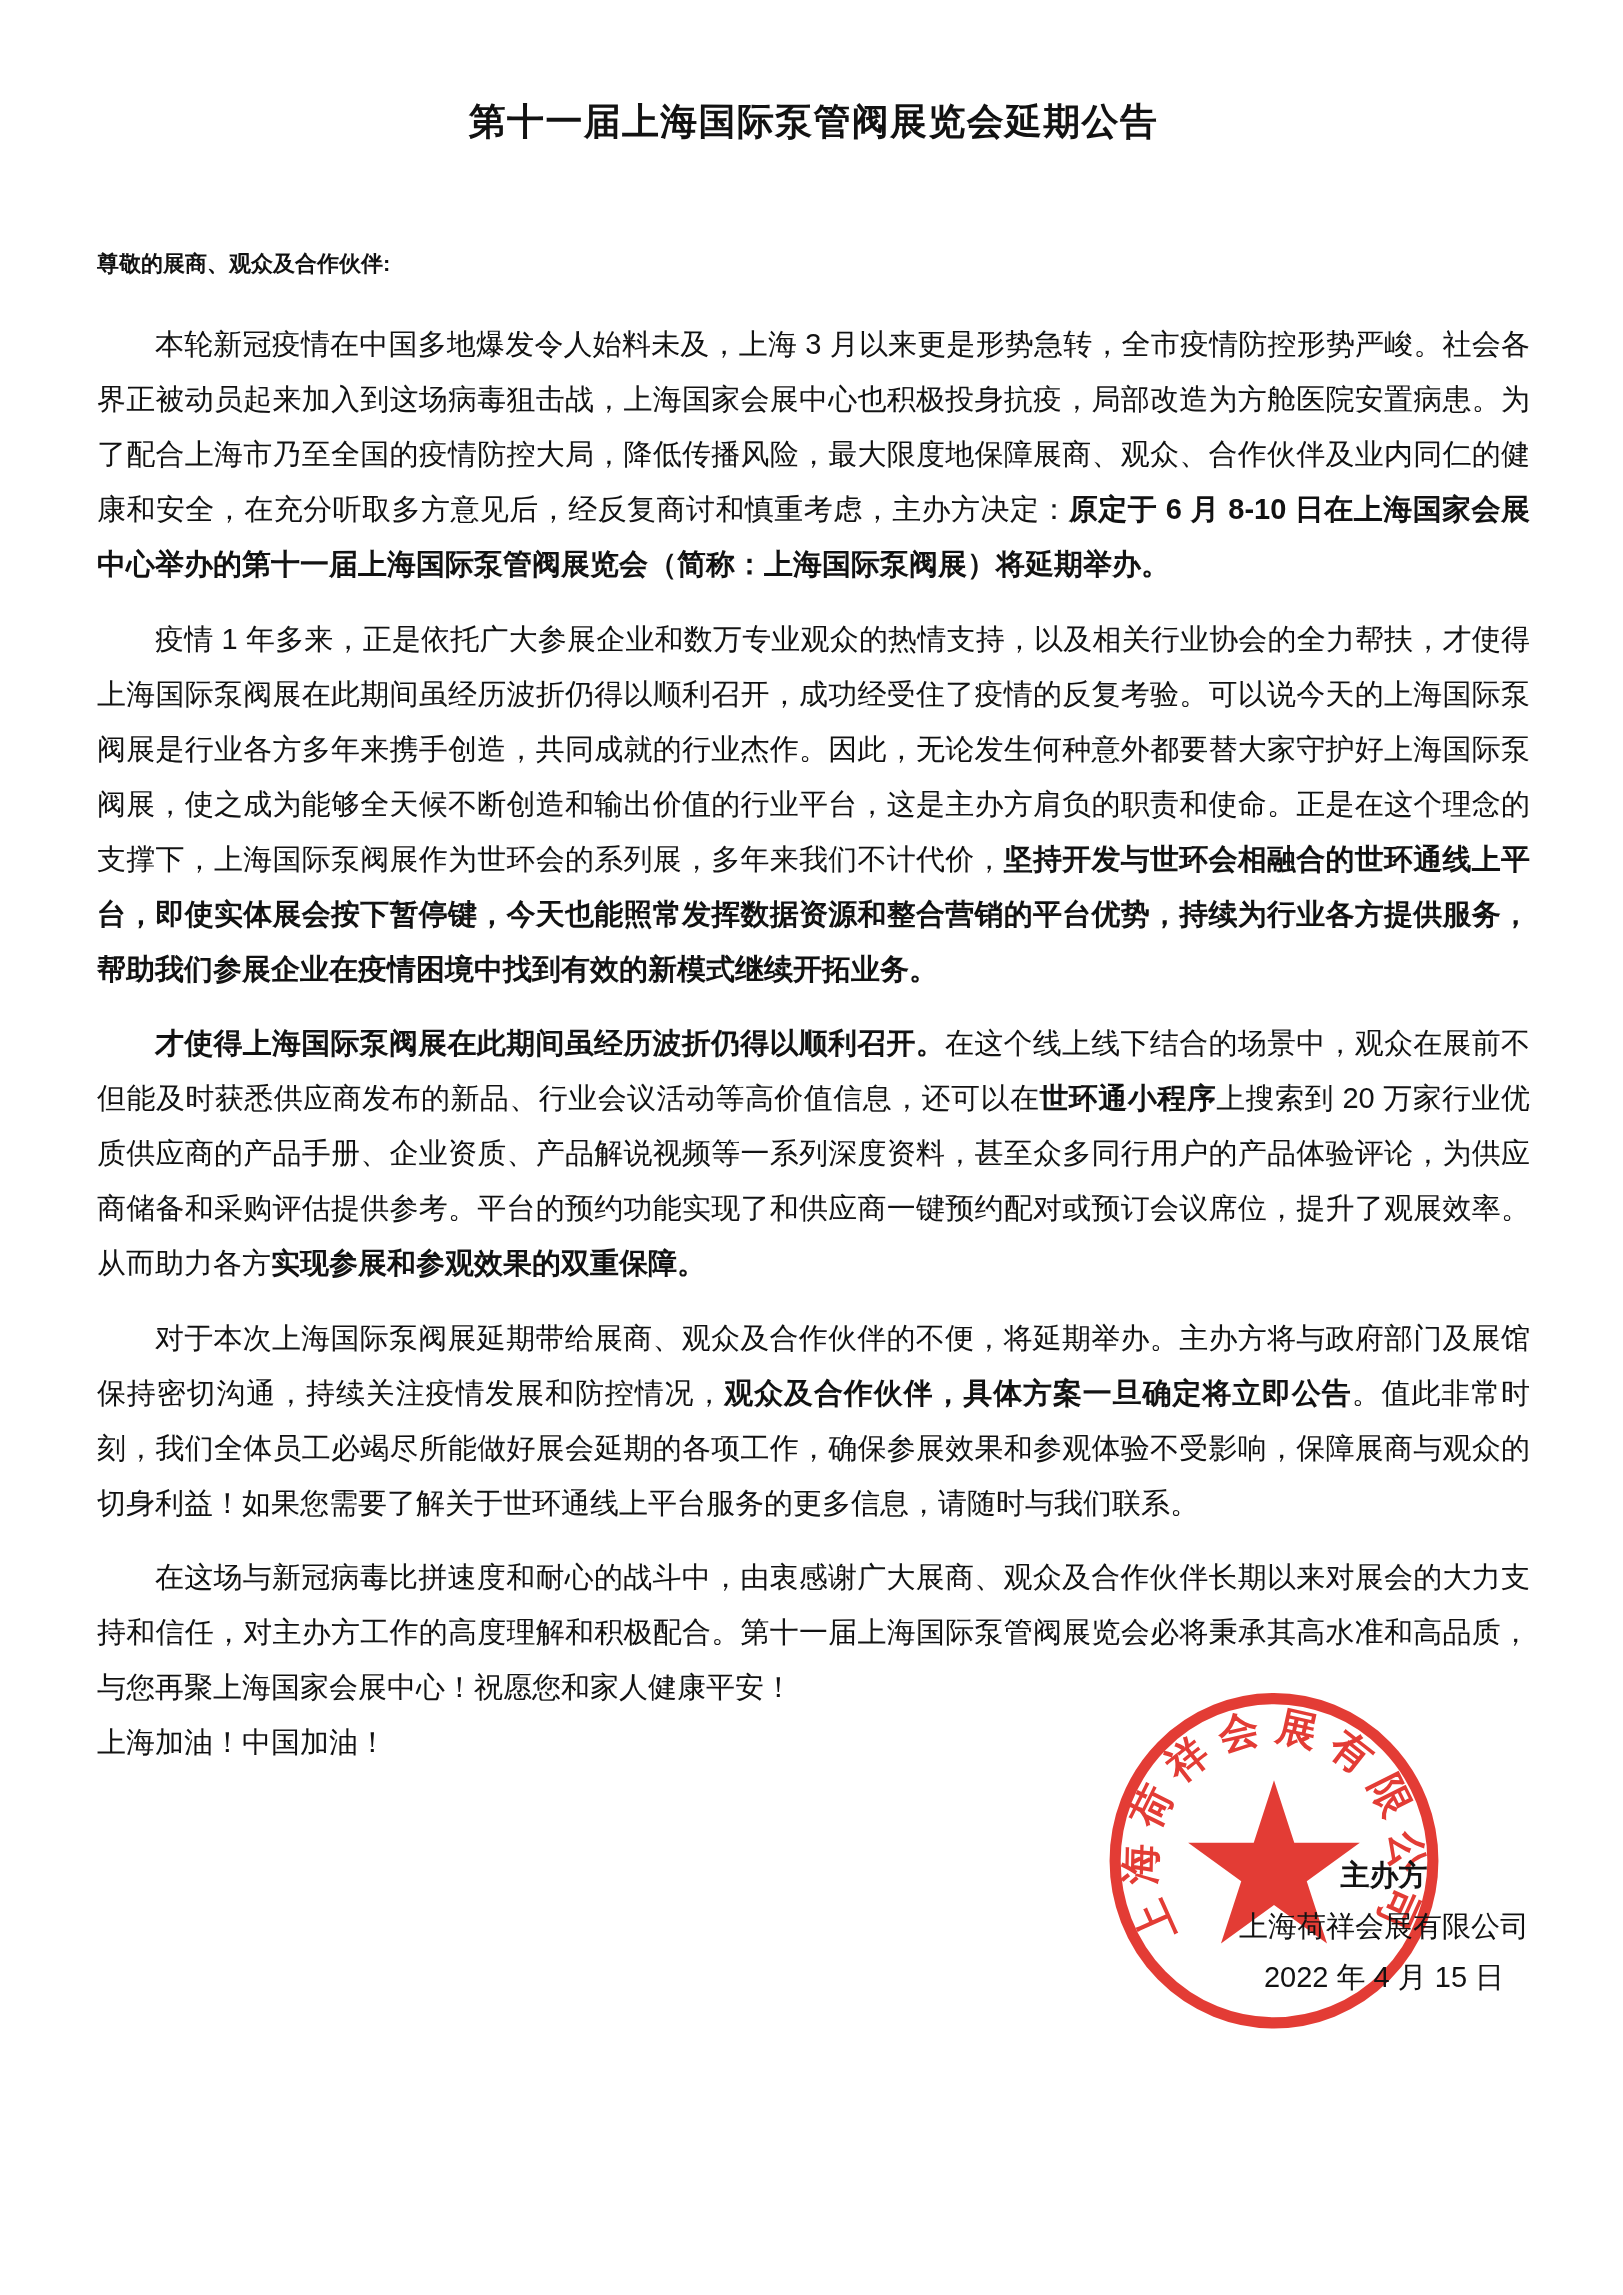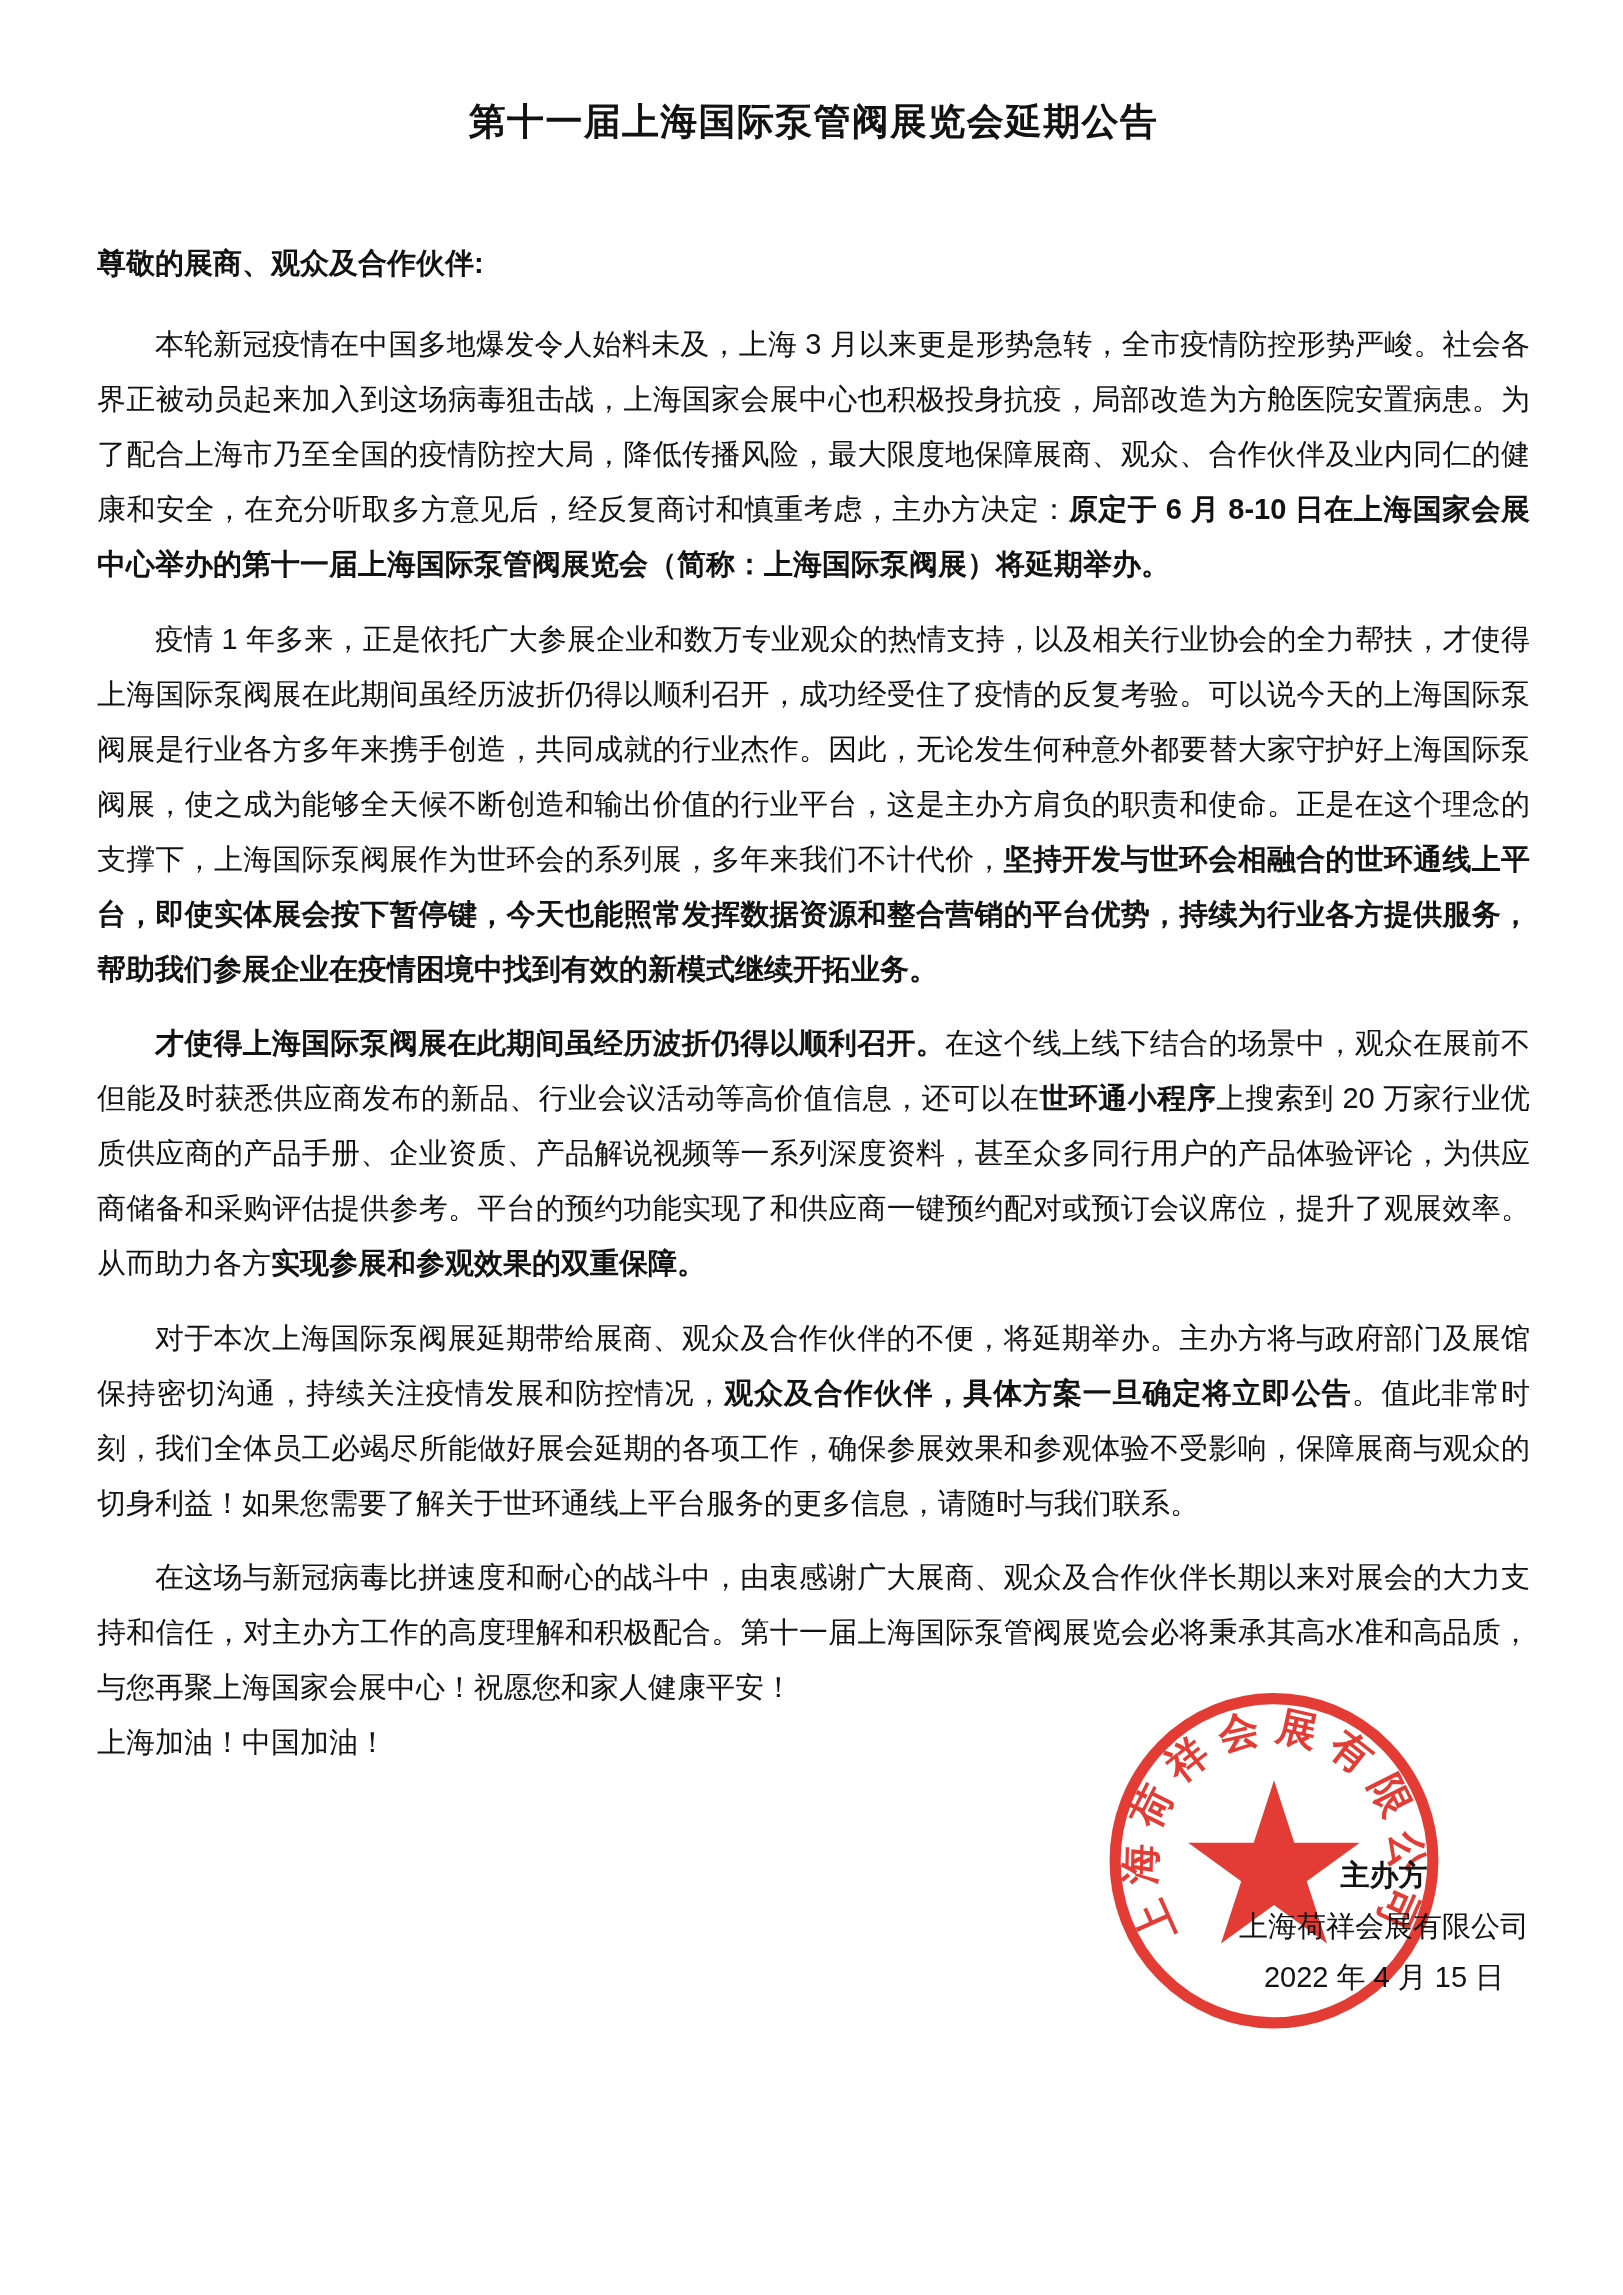--- a/index.html
+++ b/index.html
@@ -22,21 +22,21 @@
   .doc-title {
     margin: 0;
     font-size: 37px;
     font-weight: 700;
     text-align: center;
     line-height: 47px;
     letter-spacing: 1.3px;
   }
   .greeting {
     margin-top: 99px;
-    font-size: 29px;
+    font-size: 22px;
     font-weight: 700;
     line-height: 39px;
   }
   .paragraphs { margin-top: 34px; }
   .para {
     margin: 0 0 19.6px 0;
     font-size: 29px;
     line-height: 55px;
     text-align: justify;
     text-indent: 58px;

